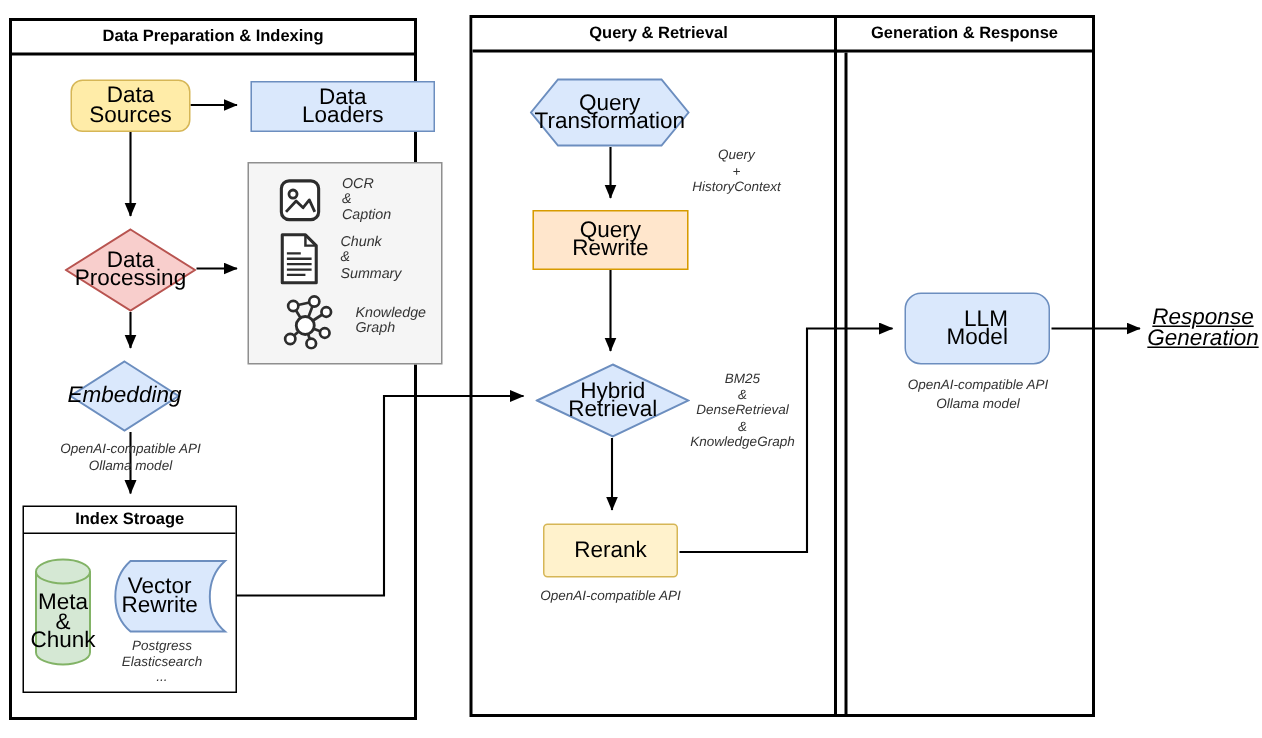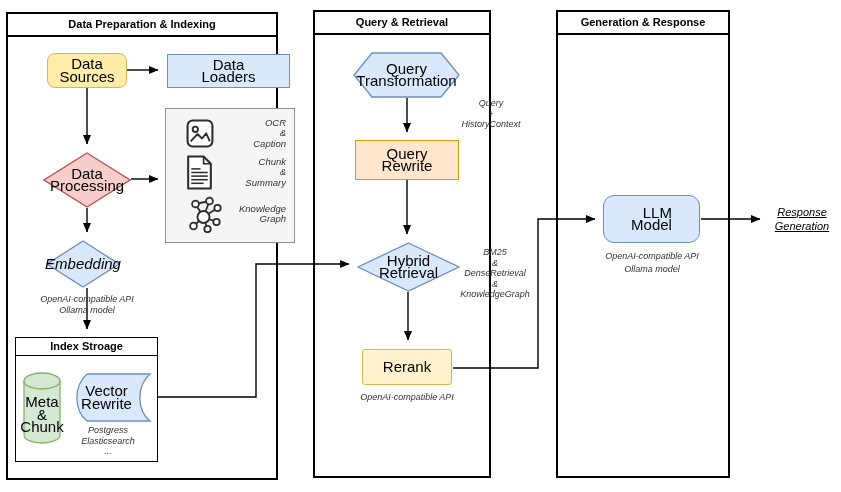--- a/index.html
+++ b/index.html
@@ -28,40 +28,40 @@
     position:absolute;font-style:italic;font-size:9px;line-height:10.5px;
     text-align:center;color:#333;
   }
   .graybox{
     position:absolute;left:165px;top:108px;width:130px;height:135px;
     background:var(--graybox-fill);border:1px solid var(--graybox-stroke);
     box-sizing:border-box;display:flex;flex-direction:column;justify-content:space-around;
     padding:6px 8px;
   }
   .gb-row{display:flex;align-items:center;justify-content:flex-start;gap:14px;padding-left:12px;}
-  .gb-label{font-style:italic;font-size:9.5px;line-height:10.5px;text-align:right;color:#333;flex:1;}
+  .gb-label{font-style:italic;font-size:9.5px;line-height:10.5px;text-align:left;color:#333;flex:1;}
   .storage{
     position:absolute;left:15px;top:337px;width:143px;height:125px;
     border:1.5px solid #000;background:#fff;box-sizing:border-box;
   }
   .storage-title{
     height:17px;line-height:17px;text-align:center;font-size:11px;font-weight:700;
     border-bottom:1.5px solid #000;
   }
   .underlined{text-decoration:underline;}
 </style>
 </head>
 <body>
 
 <div class="canvas">
 
   <div class="section" style="left:6px;top:12px;width:272px;height:468px;">
     <div class="section-title">Data Preparation &amp; Indexing</div>
   </div>
-  <div class="section" style="left:313px;top:10px;width:178px;height:468px;">
+  <div class="section" style="left:313px;top:10px;width:252px;height:468px;">
     <div class="section-title">Query &amp; Retrieval</div>
   </div>
   <div class="section" style="left:556px;top:10px;width:174px;height:468px;">
     <div class="section-title">Generation &amp; Response</div>
   </div>
 
   <svg class="layer" width="841" height="492">
     <defs>
       <marker id="arrow" markerWidth="11" markerHeight="9" refX="9" refY="4" orient="auto" markerUnits="userSpaceOnUse">
         <path d="M0,0 L9.5,4 L0,8 Z" fill="#000"></path>
@@ -249,18 +249,18 @@
   <div class="node blue" style="left:603px;top:195px;width:97px;height:48px;border-radius:11px;text-align:right;">
     <div class="shape-label"><span>LLM</span><br>
       <span>Model</span></div>
   </div>
 
   <div class="annotation" style="left:582px;top:250px;width:140px;line-height:13px;">
     <span>OpenAI-compatible API</span><br>
     <span>Ollama model</span>
   </div>
 
-  <div class="annotation" style="left:763px;top:205px;width:78px;font-size:11px;line-height:14px;color:#000;">
+  <div class="annotation" style="left:763px;top:205px;width:78px;font-size:15px;line-height:14px;color:#000;">
     <span class="underlined">Response</span><br>
     <span class="underlined">Generation</span>
   </div>
 
 </div>
 
 </body></html>

